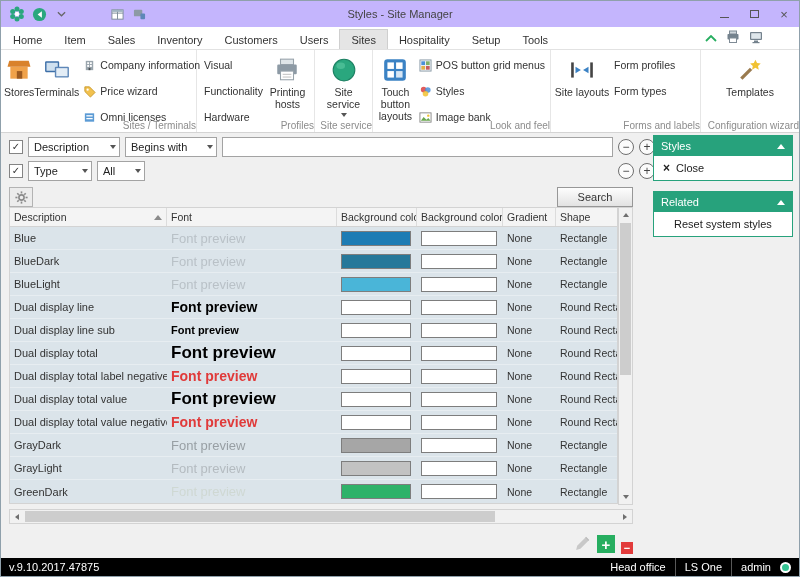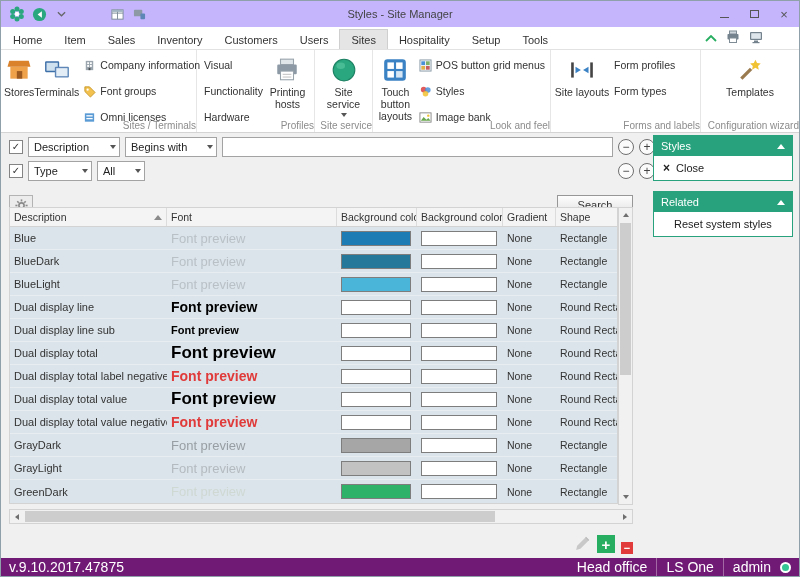--- a/index.html
+++ b/index.html
@@ -36,21 +36,21 @@
   
   .workspace { position:absolute; top:132px; left:0; right:0; bottom:18px; background:#f0f0f0; }
 
   .filters { position:absolute; left:8px; top:4px; width:646px; }
   .frow { display:flex; align-items:center; gap:5px; height:20px; margin-bottom:4px; }
   .checkbox { width:14px; height:14px; background:#fff; border:1px solid #848484; display:flex; align-items:center; justify-content:center; font-size:10px; color:#333; line-height:1; }
   .dd { height:20px; background:#fff; border:1px solid #a3a3a3; display:flex; align-items:center; padding:0 3px 0 5px; gap:4px; font-size:11px; color:#222; }
   .dd .dd-arr { margin-left:auto; width:0; height:0; border-left:3.5px solid transparent; border-right:3.5px solid transparent; border-top:4px solid #555; }
   .txt-input { flex:1; height:20px; border:1px solid #a3a3a3; background:#fff; font-family:"Liberation Sans",sans-serif; font-size:11px; padding:0 4px; outline:none; }
   .roundbtn { width:16px; height:16px; border-radius:50%; border:1px solid #6f6f6f; background:#fbfbfb; display:flex; align-items:center; justify-content:center; font-size:12px; color:#444; line-height:1; flex:0 0 16px; }
-  .frow3 { display:flex; justify-content:space-between; width:624px; margin-top:14px; }
+  .frow3 { display:flex; justify-content:space-between; width:624px; margin-top:6px; }
   .gearbtn { width:24px; height:20px; border:1px solid #b3b3b3; background:#ececec; display:flex; align-items:center; justify-content:center; }
   .btn-search { width:76px; height:20px; background:linear-gradient(#fdfdfd,#e2e2e2); border:1px solid #979797; text-align:center; line-height:18px; font-size:11px; color:#333; }
 
   
   .grid { position:absolute; left:8px; top:74px; width:624px; height:298px; }
   .ghead { display:flex; height:20px; background:#f4f4f4; border:1px solid #d3d3d3; width:609px; }
   .hc { display:flex; align-items:center; padding:0 4px; border-right:1px solid #dcdcdc; font-size:10.5px; color:#333; white-space:nowrap; overflow:hidden; }
   .sort-asc { margin-left:auto; width:0; height:0; border-left:4px solid transparent; border-right:4px solid transparent; border-bottom:5px solid #8a8a8a; }
   .grows { width:609px; border:1px solid #d3d3d3; border-top:none; background:#dbe4ea; }
   .trow { display:flex; height:23px; border-bottom:1px solid #e7edf1; }
@@ -83,21 +83,21 @@
   .sidebox { position:absolute; left:652px; width:140px; border:1px solid #27a27c; background:#fff; }
   .box-styles { top:2px; }
   .box-related { top:58px; }
   .shead { height:20px; background:#27a27c; color:#fff; display:flex; align-items:center; padding:0 7px; font-size:11px; }
   .shead .chev-up { margin-left:auto; width:0; height:0; border-left:4px solid transparent; border-right:4px solid transparent; border-bottom:5px solid #fff; }
   .sitem { display:flex; align-items:center; gap:6px; padding:6px 8px 6px 9px; font-size:11px; color:#1c1c1c; }
   .sitem .x-ico { font-weight:bold; font-size:12px; color:#222; line-height:1; }
   .sitem-plain { padding-left:20px; }
 
   
-  .statusbar { position:absolute; left:0; right:0; bottom:0; height:18px; background:#701a75; color:#fff; display:flex; align-items:center; font-size:14px; padding:0 8px; }
+  .statusbar { position:absolute; left:0; right:0; bottom:0; height:18px; background:#000000; color:#fff; display:flex; align-items:center; font-size:11px; padding:0 8px; }
   .sb-right { margin-left:auto; display:flex; align-items:center; height:100%; }
   .sb-sep { width:1px; height:100%; background:rgba(255,255,255,.35); margin:0 9px; }
   .sb-dot { width:11px; height:11px; border-radius:50%; background:#35c493; border:2px solid #fff; margin-left:9px; }
 </style>
 </head>
 <body>
 
 <div class="window">
 
   <div class="titlebar">
@@ -218,21 +218,21 @@
               <rect x="7.5" y="6.5" width="2" height="2" fill="#fff"></rect>
               <rect x="6" y="9.5" width="2" height="2.5" fill="#4a4f53"></rect>
             </svg>
           <span>Company information</span>
         </div>
         <div class="smallitem">
           <svg viewBox="0 0 14 14">
               <path d="M2 2h5l6 6-5 5-6-6z" fill="#f2c14e" stroke="#c99b2e"></path>
               <circle cx="5" cy="5" r="1.2" fill="#fff"></circle>
             </svg>
-          <span>Font groups</span>
+          <span>Price wizard</span>
         </div>
         <div class="smallitem">
           <svg viewBox="0 0 14 14">
               <rect x="2" y="2.5" width="10" height="9" fill="#5b9bd5"></rect>
               <rect x="3.6" y="4.5" width="6.8" height="1.4" fill="#fff"></rect>
               <rect x="3.6" y="7.5" width="6.8" height="1.4" fill="#fff"></rect>
             </svg>
           <span>Omni licenses</span>
         </div>
       </div>

